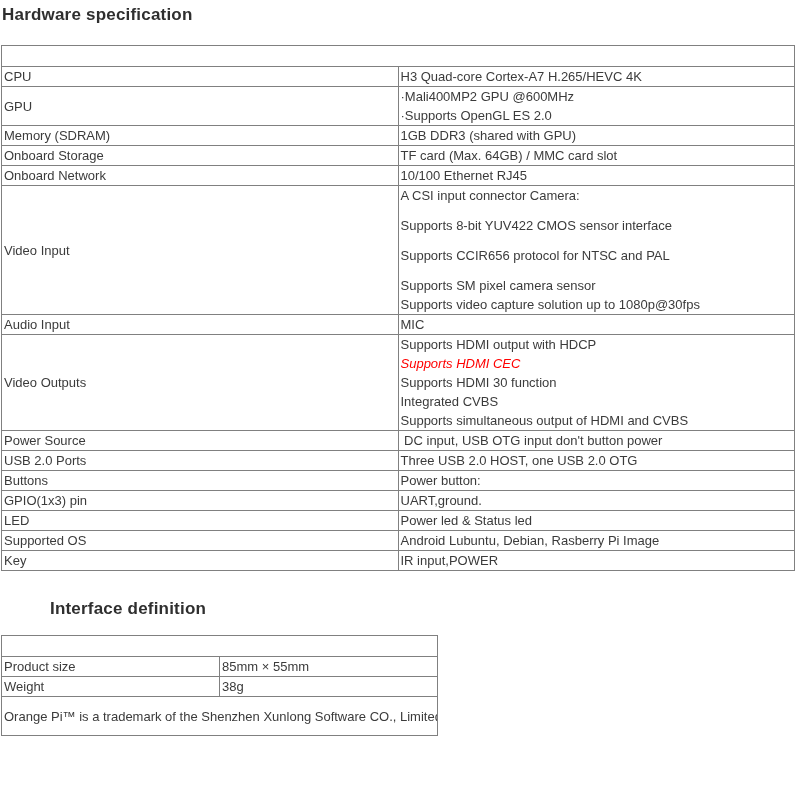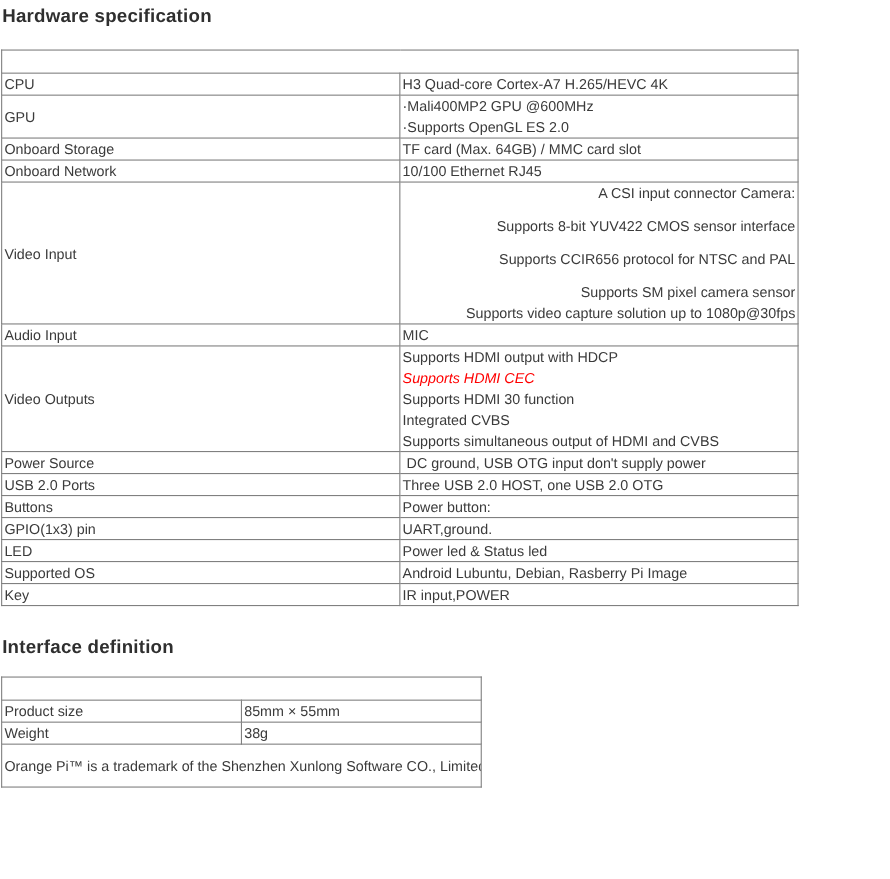--- a/index.html
+++ b/index.html
@@ -20,46 +20,47 @@
   h1.page-heading {
     font-size: 17px;
     font-weight: bold;
     color: #2f2f2f;
     margin: 0;
     padding: 5px 4px 0 2px;
     letter-spacing: 0.2px;
   }
   h1.second {
     padding-top: 28px;
+    margin-left: 48px;
   }
   table.spec {
     border-collapse: collapse;
     table-layout: fixed;
     margin: 20px 0 0 1px;
   }
   table.spec td {
     border: 1px solid var(--border);
     padding: 0 2px;
     vertical-align: middle;
     overflow: hidden;
     white-space: nowrap;
   }
   td.label-cell { line-height: 19px; }
   td.value-cell { line-height: 19px; }
   .line { line-height: 19px; white-space: pre; }
   .line.gap { margin-bottom: 11px; }
   .line.red { color: var(--red); font-style: italic; }
-  td.pad-cell { padding-top: 3px; padding-bottom: 3px; text-align: right; }
+  td.pad-cell { padding-top: 3px; padding-bottom: 3px; }
   td.spacer-cell { height: 21px; }
   td.full-cell {
     vertical-align: top;
     line-height: 19px;
   }
   td.full-cell.tall { height: 39px; }
-  #hw-table { width: 725px; border-radius: 19px; }
+  #hw-table { width: 794px; border-radius: 19px; }
   #hw-table td.label-cell { width: 117px; }
   #if-table { width: 437px; margin-top: 16px; }
   #if-table td.label-cell { width: 187px; }
 </style>
 </head>
 <body>
 
 <h1 class="page-heading">Hardware specification</h1>
 
 <table class="spec" id="hw-table">
@@ -71,20 +72,26 @@
         <td class="label-cell">CPU</td>
         <td class="value-cell">
           <div class="line">H3 Quad-core Cortex-A7 H.265/HEVC 4K</div>
         </td>
       </tr>
       <tr>
         <td class="label-cell">GPU</td>
         <td class="value-cell">
           <div class="line">·Mali400MP2 GPU @600MHz</div>
           <div class="line">·Supports OpenGL ES 2.0</div>
+        </td>
+      </tr>
+      <tr>
+        <td class="label-cell">Memory (SDRAM)</td>
+        <td class="value-cell">
+          <div class="line">1GB DDR3 (shared with GPU)</div>
         </td>
       </tr>
       <tr>
         <td class="label-cell">Onboard Storage</td>
         <td class="value-cell">
           <div class="line">TF card (Max. 64GB) / MMC card slot</div>
         </td>
       </tr>
       <tr>
         <td class="label-cell">Onboard Network</td>
@@ -114,21 +121,21 @@
           <div class="line">Supports HDMI output with HDCP</div>
           <div class="line red">Supports HDMI CEC</div>
           <div class="line">Supports HDMI 30 function</div>
           <div class="line">Integrated CVBS</div>
           <div class="line">Supports simultaneous output of HDMI and CVBS</div>
         </td>
       </tr>
       <tr>
         <td class="label-cell">Power Source</td>
         <td class="value-cell">
-          <div class="line"> DC ground, USB OTG input don't supply power</div>
+          <div class="line"> DC input, USB OTG input don't button power</div>
         </td>
       </tr>
       <tr>
         <td class="label-cell">USB 2.0 Ports</td>
         <td class="value-cell">
           <div class="line">Three USB 2.0 HOST, one USB 2.0 OTG</div>
         </td>
       </tr>
       <tr>
         <td class="label-cell">Buttons</td>

